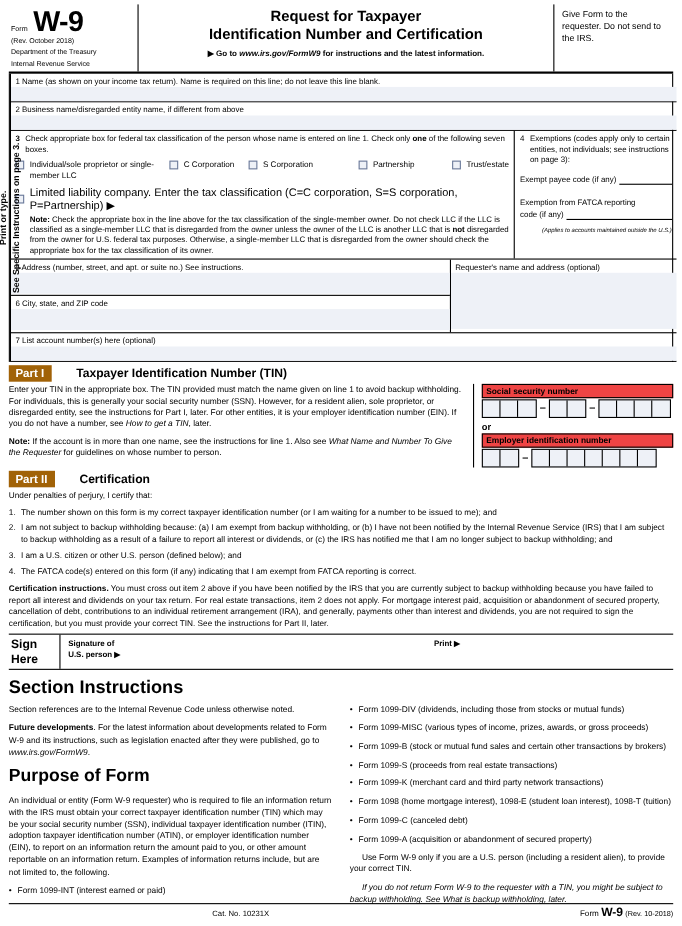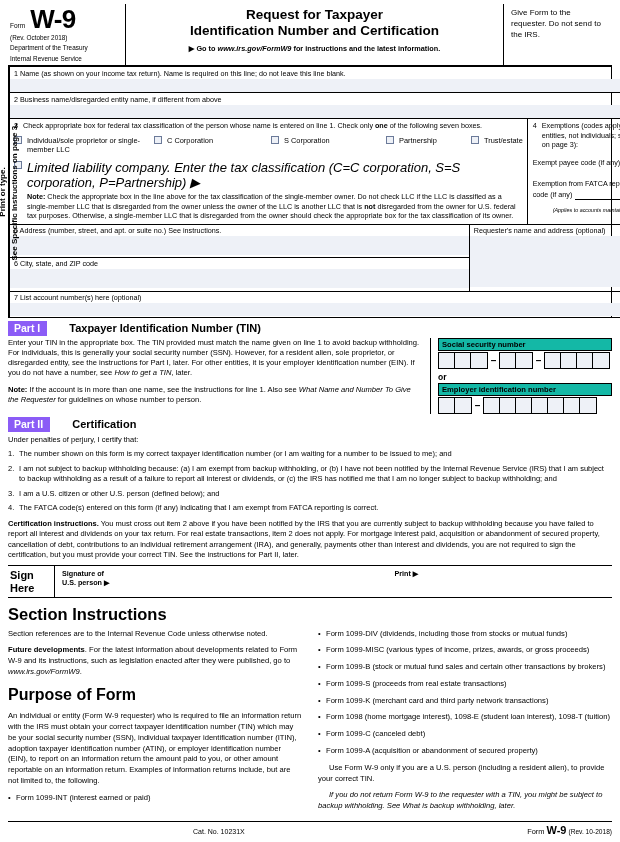--- a/index.html
+++ b/index.html
@@ -43,50 +43,50 @@
 
   
   .cls-wrap { display: flex; }
   .cls-left { flex: 1; border-right: 1.2px solid #000; padding: 2px 4px 3px 4px; }
   .cls-right { width: 147px; padding: 2px 4px 2px 5px; font-size: 7.2px; line-height: 1.3; }
   .cls-head { font-size: 7.2px; line-height: 1.3; display: flex; }
   .cls-head .num { font-weight: bold; width: 9px; flex: none; }
   .cbrow { display: flex; align-items: flex-start; margin-top: 5px; font-size: 7.4px; }
   .cb { width: 8px; height: 8px; border: 0.9px solid #6b7a99; background: #eef1f7; flex: none; margin-right: 5px; margin-top: 0.5px; }
   .cbrow .ctext { line-height: 1.32; }
-  .c1 { width: 140px; } .c2 { width: 117px; } .c3 { width: 115px; } .c4 { width: 85px; }
-  .llc-row { display: flex; align-items: flex-start; margin-top: 5px; font-size: 13px; font-style: italic; }
+  .c1 { width: 140px; } .c2 { width: 72px; } .c3 { width: 100px; } .c4 { width: 85px; }
+  .llc-row { display: flex; align-items: center; margin-top: 5px; font-size: 10px; }
   .llc-line { flex: 1; border-bottom: 0.9px solid #000; height: 8px; margin-left: 3px; max-width: 88px; }
   .note { font-size: 7.2px; line-height: 1.31; margin-top: 2px; padding-left: 13px; }
   .note b { font-weight: bold; }
   .other-row { display: flex; align-items: center; margin-top: 4px; font-size: 7.4px; }
   .other-line { flex: 1; border-bottom: 0.9px solid #000; height: 8px; margin-left: 3px; }
   .ex-inline { display: flex; align-items: flex-end; gap: 3px; }
   .ex-inline .ln { flex: 1; border-bottom: 0.9px solid #000; height: 9px; }
   .applies { font-size: 5.4px; font-style: italic; text-align: right; margin-top: 7px; }
 
   
   .addr-wrap { display: flex; }
   .addr-left { flex: 1; border-right: 1.2px solid #000; }
   .addr-right { width: 205px; }
   .a-cell { height: 33px; }
   .a-cell .inp { height: 19px; }
 
   
   .partbar { display: flex; align-items: center; margin-top: 3px; }
-  .partbox { background: #8b5cf6; color: #fff; font-size: 10.5px; font-weight: bold; padding: 1.5px 7px 1.5px 6px; }
+  .partbox { background: #a16207; color: #fff; font-size: 10.5px; font-weight: bold; padding: 1.5px 7px 1.5px 6px; }
   .parttitle { font-size: 11px; font-weight: bold; margin-left: 22px; }
 
   .p1 { display: flex; margin-top: 2px; }
   .p1-left { flex: 1; padding-right: 8px; font-size: 7.6px; line-height: 1.36; }
   .p1-left p { margin-bottom: 6px; }
   .p1-left i { font-style: italic; }
   .p1-left b { font-weight: bold; }
   .p1-right { width: 182px; border-left: 1.2px solid #000; padding-left: 7px; }
-  .tinlabel { font-size: 7.6px; font-weight: bold; border: 1.1px solid #000; background: #14b8a6; padding: 1px 3px; }
+  .tinlabel { font-size: 7.6px; font-weight: bold; border: 1.1px solid #000; background: #ef4444; padding: 1px 3px; }
   .cells { display: flex; align-items: center; margin-top: 1px; }
   .cgrp { display: flex; border: 1.1px solid #000; background: #eef1f7; }
   .cell { width: 16px; height: 15px; border-right: 1px solid #000; }
   .cgrp .cell:last-child { border-right: none; }
   .dash { width: 11px; text-align: center; font-size: 10px; font-weight: bold; }
   .orw { font-size: 8.5px; font-weight: bold; margin: 3px 0 1px; }
 
   
   .p2 { font-size: 7.5px; line-height: 1.4; }
   .p2 .lead { margin: 3px 0 4px; }

